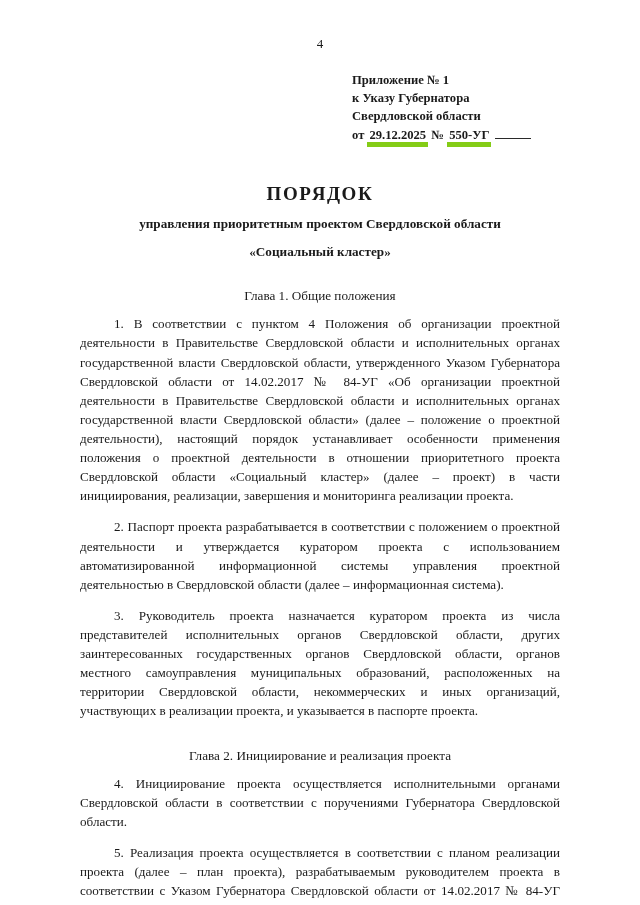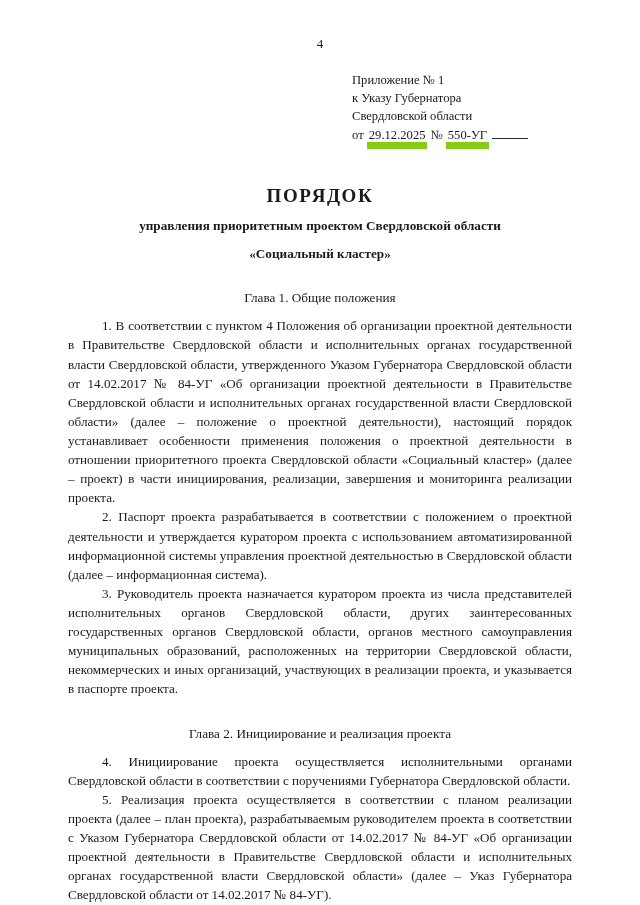--- a/index.html
+++ b/index.html
@@ -30,31 +30,32 @@
     letter-spacing: 0.2px;
   }
   .appendix-block {
     margin-left: 352px;
     margin-right: 40px;
     font-size: 12.6px;
     line-height: 1.42;
   }
   .appendix-block div {
     white-space: nowrap;
+    font-weight: bold;
   }
   .appendix-date {
     margin-top: 1px;
   }
   .appendix-date .lbl {
     display: inline-block;
     text-align: center;
   }
   .underlined {
     display: inline-block;
-    border-bottom: 7px solid #84cc16;
+    border-bottom: 5px solid #84cc16;
     padding: 0 2px;
     line-height: 1.15;
   }
   .blank {
     display: inline-block;
     border-bottom: 1px solid #2a2a2a;
     width: 36px;
     line-height: 1.15;
   }
   .doc-body {
@@ -79,21 +80,21 @@
     font-weight: normal;
     font-size: 13.2px;
     margin-top: 27px;
     margin-bottom: 2px;
   }
   p.para {
     text-align: justify;
     text-justify: inter-word;
     font-size: 13.1px;
     line-height: 1.46;
-    margin: 0;
+    margin: 12px;
     text-indent: 34px;
     hyphens: none;
   }
   p.para + p.para {
     margin-top: 0px;
   }
   .chapter + p.para {
     margin-top: 10px;
   }
 </style>

